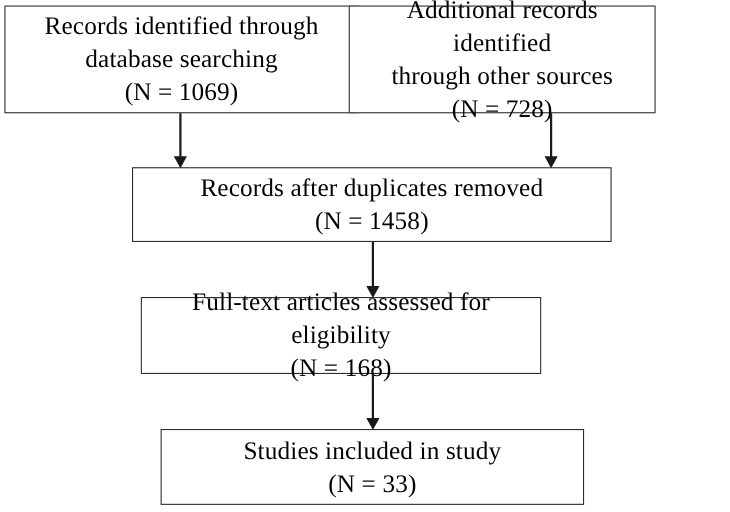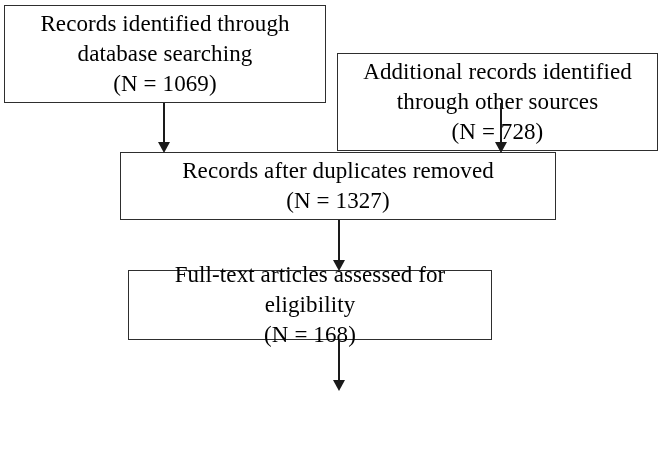--- a/index.html
+++ b/index.html
@@ -37,21 +37,21 @@
     display: block;
     font-size: 23px;
     line-height: 1.30;
     letter-spacing: 0.1px;
     white-space: pre-line;
     padding: 0 6px;
   }
 
   
   #box-database-search   { left: 4px;   top: 5px;   width: 322px; height: 98px; }
-  #box-other-sources     { left: 337px; top: 5px;   width: 321px; height: 98px; margin-top: 48px; }
+  #box-other-sources     { left: 317px; top: 5px;   width: 279px; height: 98px; }
   #box-duplicates-removed{ left: 120px; top: 152px; width: 436px; height: 68px; }
   #box-fulltext-assessed { left: 128px; top: 270px; width: 364px; height: 70px; }
   #box-studies-included  { left: 146px; top: 390px; width: 385px; height: 69px; }
 
   
   .connector {
     position: absolute;
     pointer-events: none;
   }
   .connector .stem {
@@ -95,28 +95,32 @@
   </div>
 
   <div class="flow-box" id="box-other-sources">
     <span class="box-text">Additional records identified
 through other sources
 (N = 728)</span>
   </div>
 
   <div class="flow-box" id="box-duplicates-removed">
     <span class="box-text">Records after duplicates removed
-(N = 1327)</span>
+(N = 1458)</span>
   </div>
 
   <div class="flow-box" id="box-fulltext-assessed">
     <span class="box-text">Full-text articles assessed for eligibility
 (N = 168)</span>
   </div>
 
+  <div class="flow-box" id="box-studies-included">
+    <span class="box-text">Studies included in study
+(N = 33)</span>
+  </div>
 
   <div class="connector" id="arrow-db-to-dedup">
     <span class="stem"></span>
     <span class="head"></span>
   </div>
 
   <div class="connector" id="arrow-other-to-dedup">
     <span class="stem"></span>
     <span class="head"></span>
   </div>

